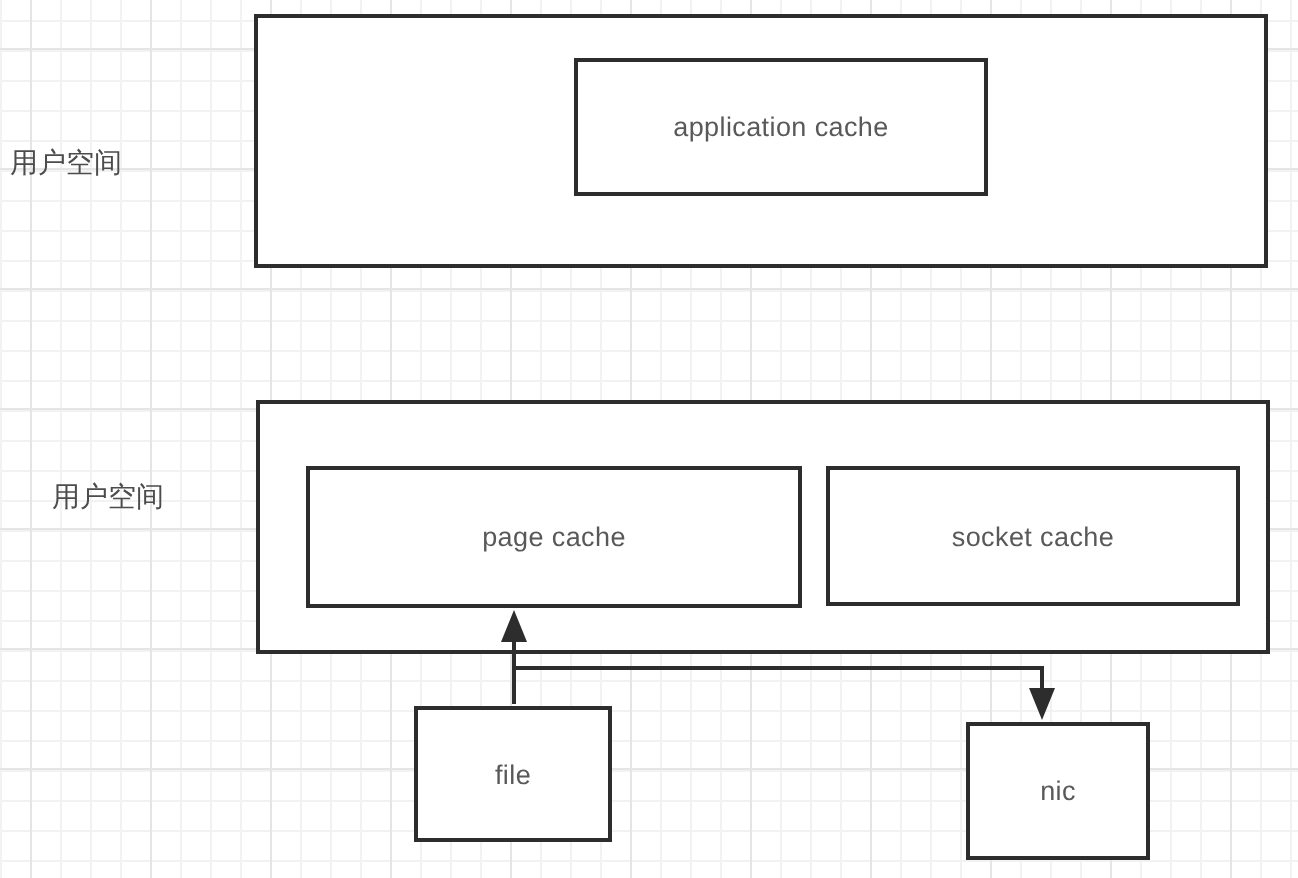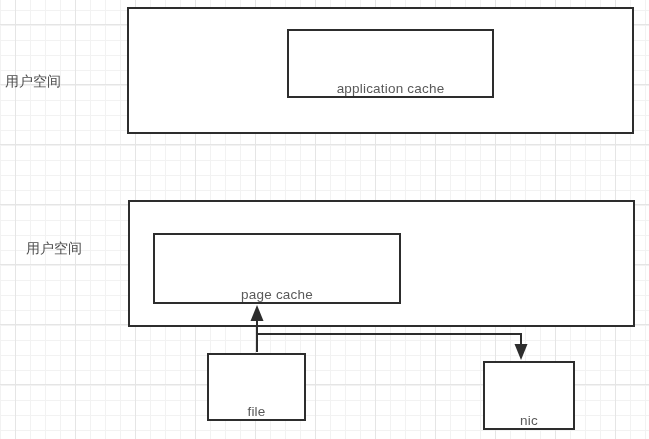--- a/index.html
+++ b/index.html
@@ -27,21 +27,21 @@
       linear-gradient(to bottom, var(--grid-minor) 1px, transparent 1px);
     background-size:60px 60px,60px 60px,15px 15px,15px 15px;
     background-position:15px 24px,15px 24px,0 10px,0 10px;
   }
   .box{
     position:absolute;
     box-sizing:border-box;
     border:2px solid var(--stroke);
     background:#ffffff;
     display:flex;
-    align-items:flex-end;
+    align-items:center;
     justify-content:center;
   }
   .box .node-label{
     color:var(--box-text);
     font-size:13.5px;
     letter-spacing:0.2px;
     white-space:nowrap;
   }
   .space-label{
     position:absolute;
@@ -75,20 +75,23 @@
   <div class="box" style="left:287px;top:29px;width:207px;height:69px;">
     <span class="node-label">application cache</span>
   </div>
 
   <div class="box" style="left:128px;top:200px;width:507px;height:127px;"></div>
 
   <div class="box" style="left:153px;top:233px;width:248px;height:71px;">
     <span class="node-label">page cache</span>
   </div>
 
+  <div class="box" style="left:413px;top:233px;width:207px;height:70px;">
+    <span class="node-label">socket cache</span>
+  </div>
 
   <div class="box" style="left:207px;top:353px;width:99px;height:68px;">
     <span class="node-label">file</span>
   </div>
 
   <div class="box" style="left:483px;top:361px;width:92px;height:69px;">
     <span class="node-label">nic</span>
   </div>
 
   <div class="space-label" style="left:5px;top:56px;margin-top:17px;">用户空间</div>

